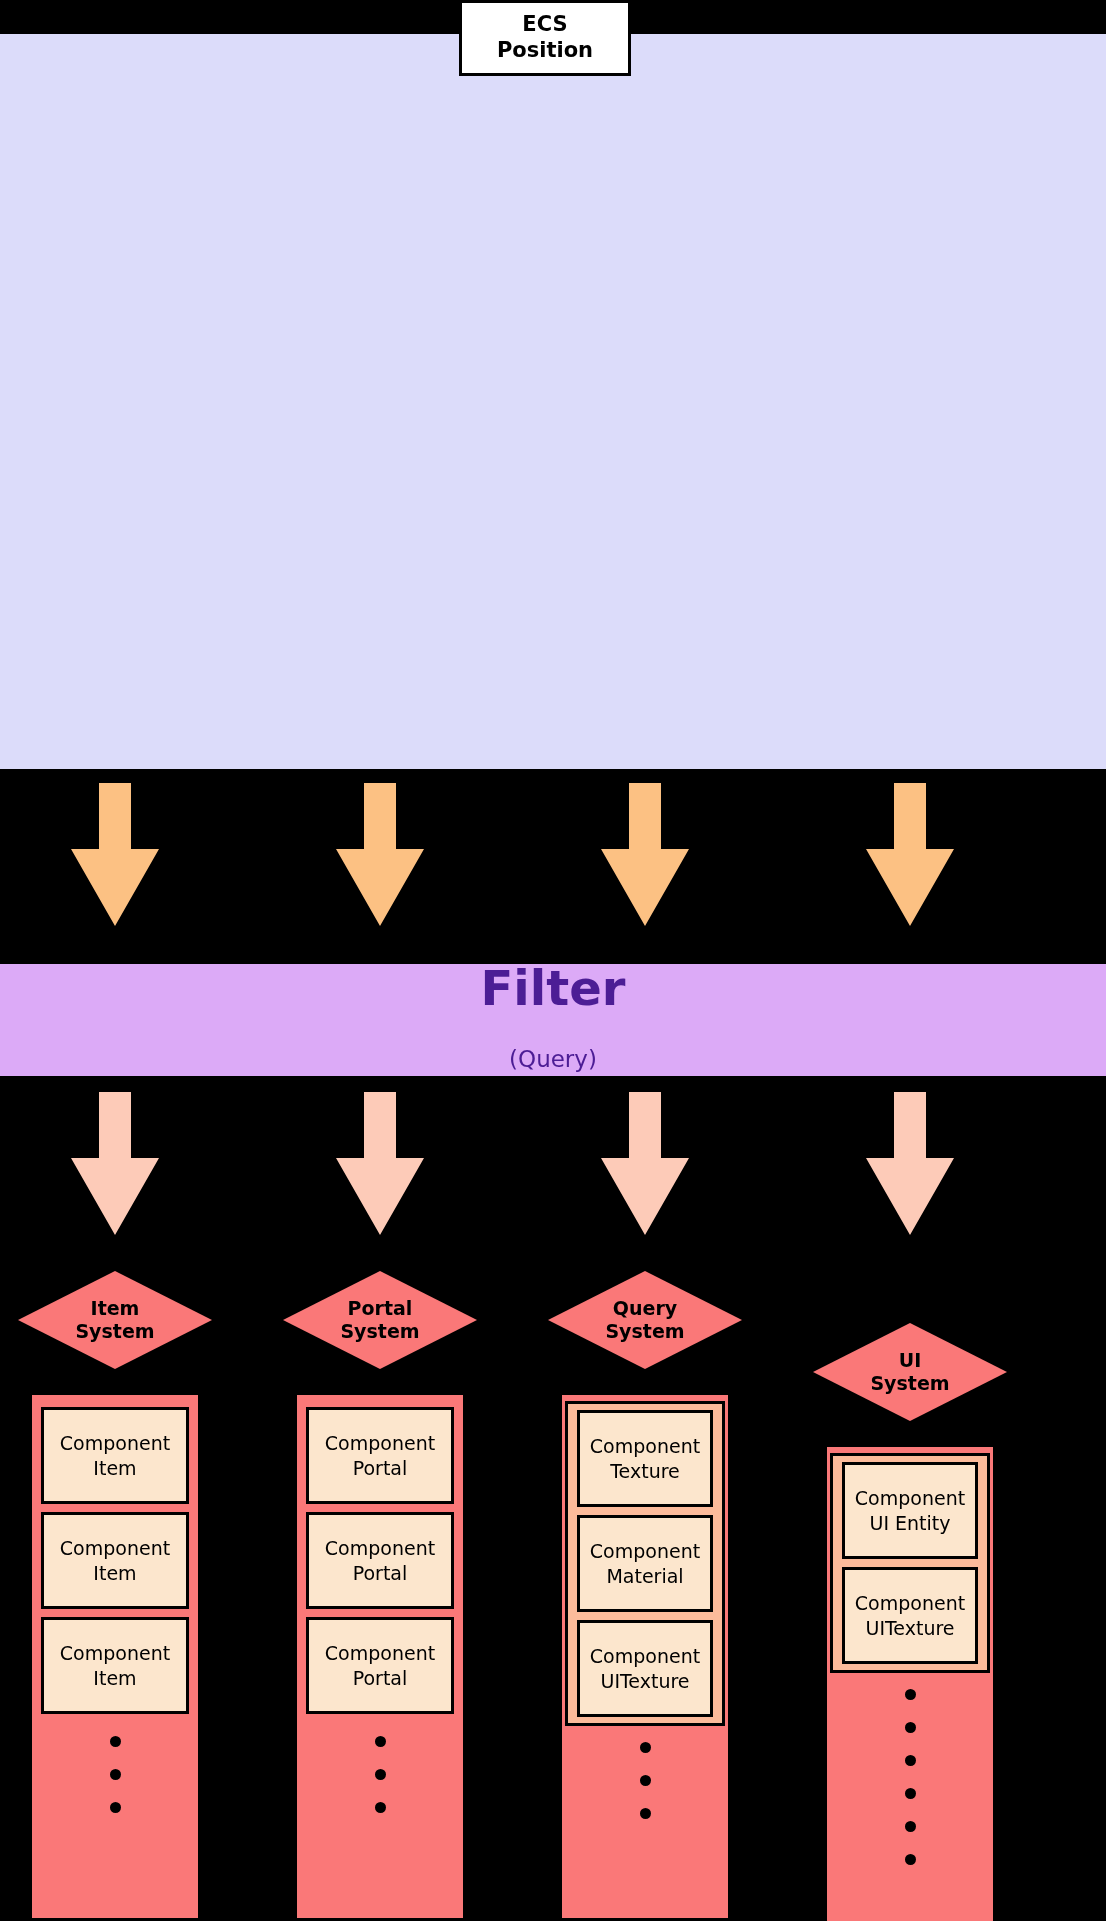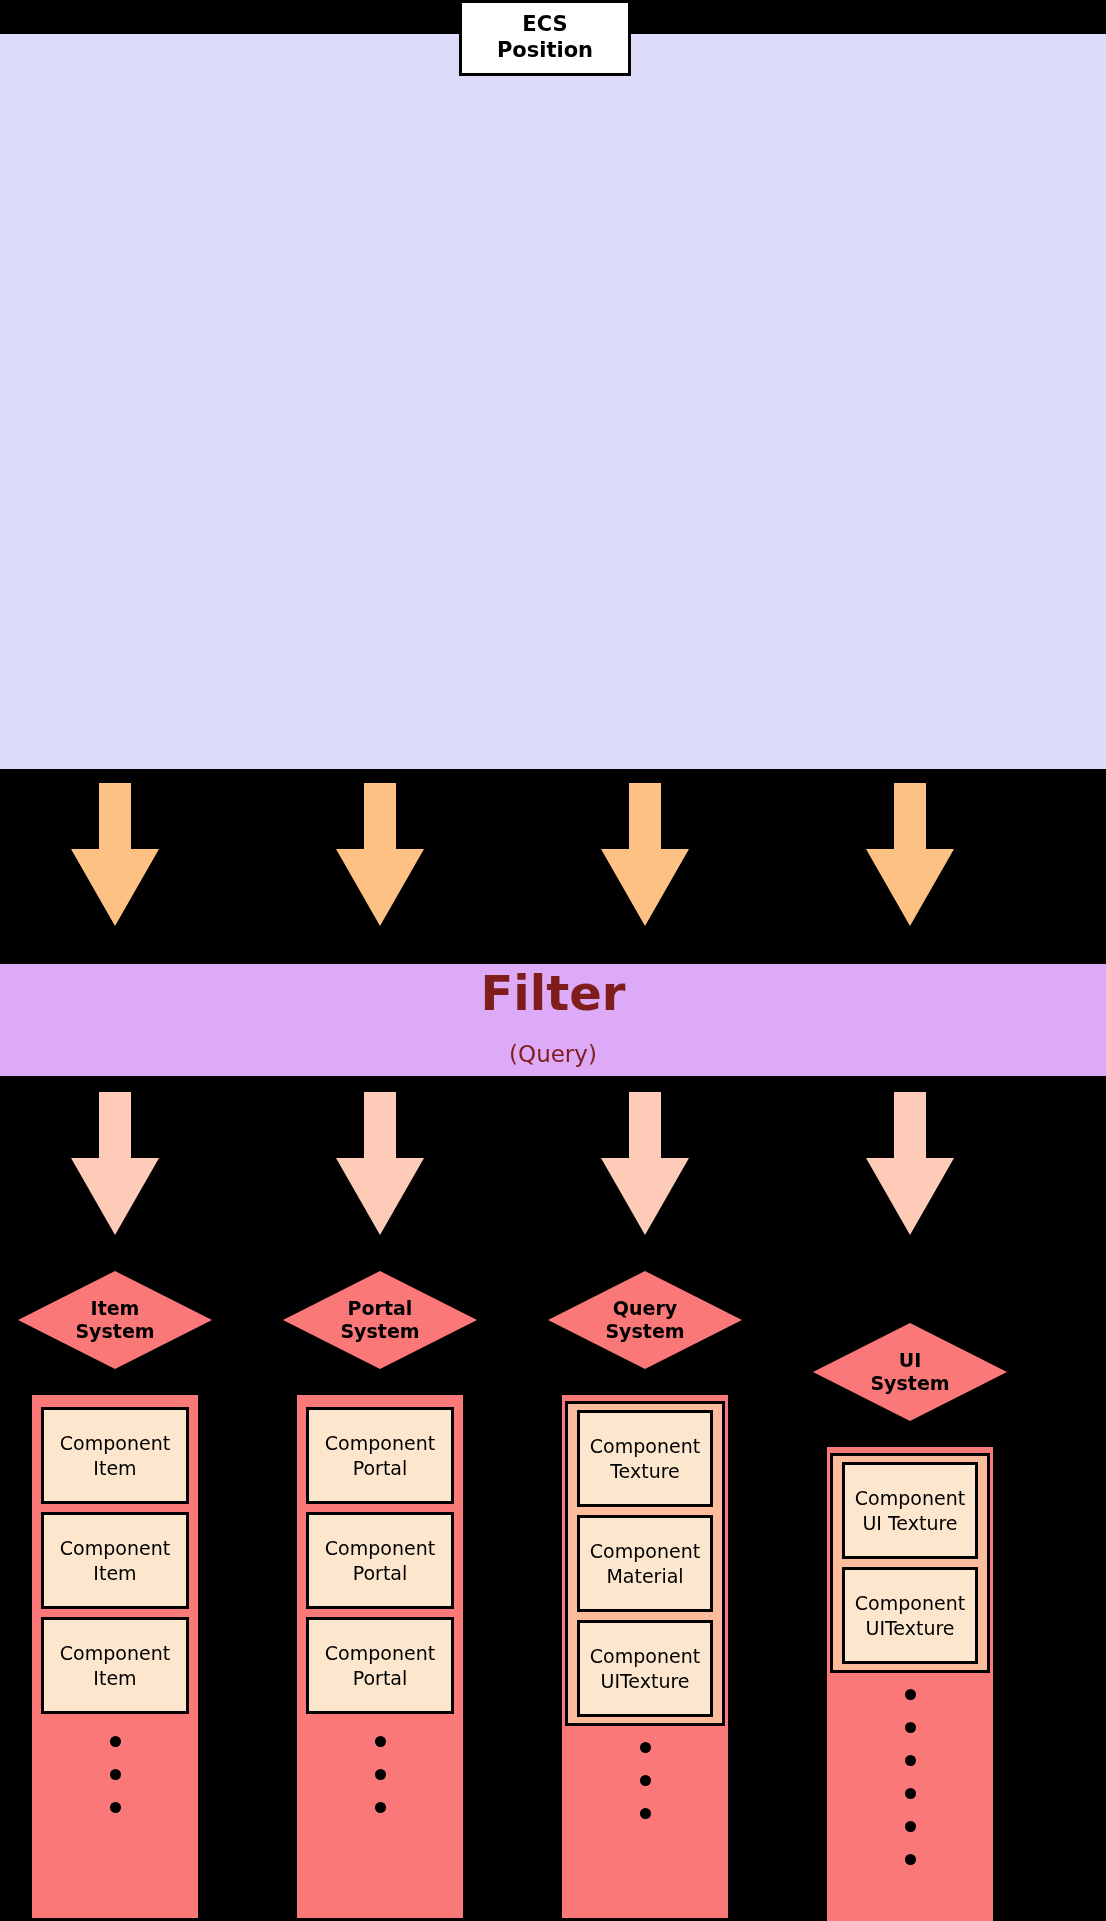--- a/index.html
+++ b/index.html
@@ -87,22 +87,22 @@
 
   
   .filter-bar {
     position: absolute;
     left: 0px; top: 960px;
     width: 1106px; height: 120px;
     background: #dcaaf7;
     border-top: 4px solid #000000;
     border-bottom: 4px solid #000000;
     display: flex; flex-direction: column;
-    align-items: center; justify-content: center;
-    color: #7f1d1d;
+    align-items: center; justify-content: space-between;
+    color: #4c1d95;
     gap: 20px;
   }
   .filter-title { font-weight: bold; font-size: 48px; line-height: 1.0; }
   .filter-sub { font-weight: normal; font-size: 23px; line-height: 1.5; }
 
   
   .sys-col { position: absolute; width: 200px; }
   .sys-col.c0 { left: 15px; }
   .sys-col.c1 { left: 280px; }
   .sys-col.c2 { left: 545px; }
@@ -422,21 +422,21 @@
           </svg>
           <div class="sys-label">
             <span>UI</span>
             <span>System</span>
           </div>
         </div>
         <div class="sys-stack" style="height: 529px;">
           <div class="sys-inner boxed">
             <div class="sys-comp">
               <span>Component</span>
-              <span>UI Texture</span>
+              <span>UI Entity</span>
             </div>
             <div class="sys-comp">
               <span>Component</span>
               <span>UITexture</span>
             </div>
           </div>
           <div class="sys-dots">
             <div class="dot"></div>
             <div class="dot"></div>
             <div class="dot"></div>

